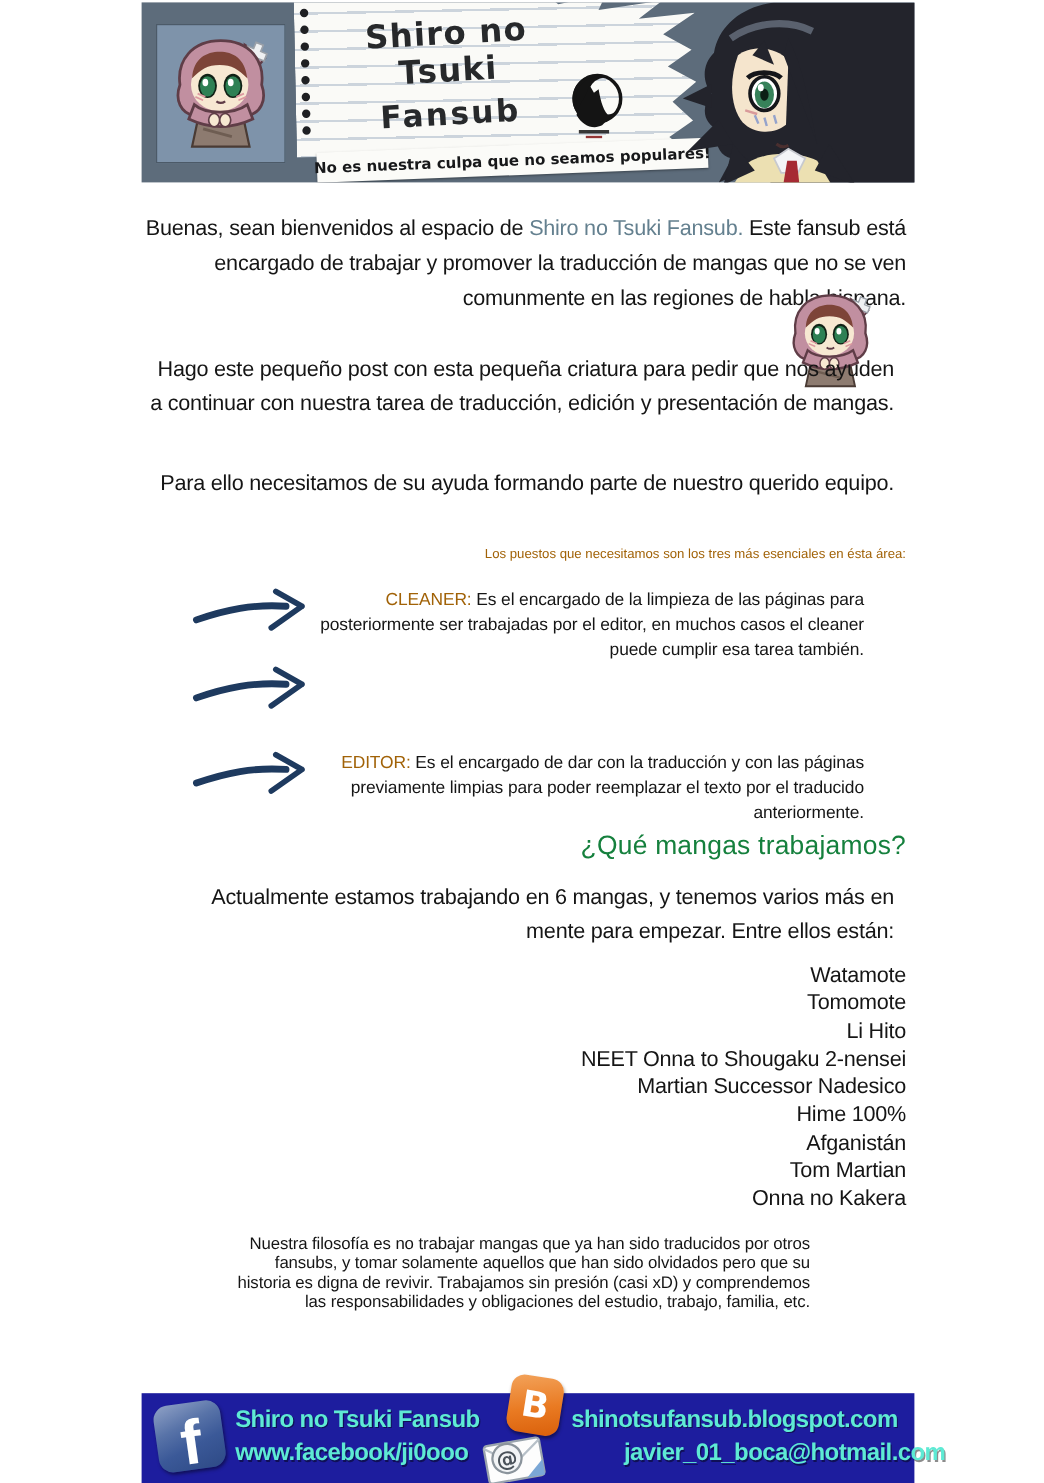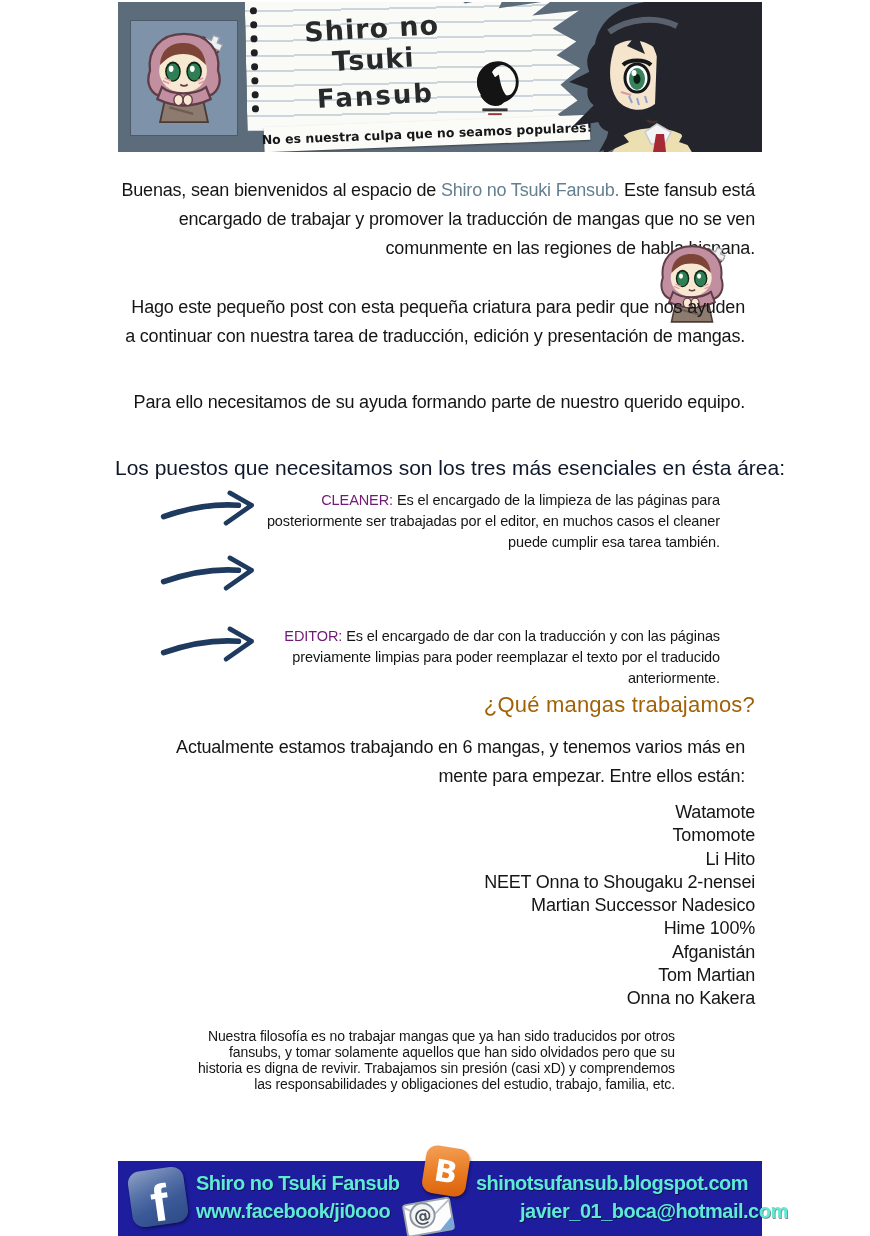--- a/index.html
+++ b/index.html
@@ -42,24 +42,24 @@
   }
   .tagline-strip span {
     font-family:"DejaVu Sans", sans-serif; font-weight:bold; font-size:12.5px; color:#17181a;
     white-space:nowrap;
   }
   .tomoko { position:absolute; right:-2px; top:0; }
   
   .txt { position:absolute; text-align:right; font-weight:normal; color:#151515; }
   .p-main { font-size:18px; line-height:29px; letter-spacing:-0.2px; }
   .accent-slate { color:#64808f; }
-  .roles-heading { font-size:21px; color:#0f172a; white-space:nowrap; }
+  .roles-heading { font-size:11px; color:#a16207; white-space:nowrap; }
   .role-text { font-size:14.5px; line-height:21px; letter-spacing:-0.1px; }
-  .role-label { color:#701a75; }
-  .mangas-heading { font-size:22px; color:#a16207; letter-spacing:0.2px; }
+  .role-label { color:#a16207; }
+  .mangas-heading { font-size:22px; color:#15803d; letter-spacing:0.2px; }
   .manga-list { font-size:18px; line-height:23.3px; letter-spacing:-0.2px; }
   .philosophy { font-size:14px; line-height:16px; letter-spacing:-0.1px; }
   .chibi-inline { position:absolute; left:650px; top:243px; }
   .arrow { position:absolute; width:104px; height:42px; }
   
   .footer {
     position:absolute; left:118px; top:1161px; width:644px; height:75px;
     background:#1d1d9e;
   }
   .footer-text { position:absolute; font-weight:bold; color:#5eead4; font-size:20px; line-height:27px; letter-spacing:-0.5px; text-shadow:1px 1px 0 rgba(0,0,0,.45); white-space:nowrap; }

